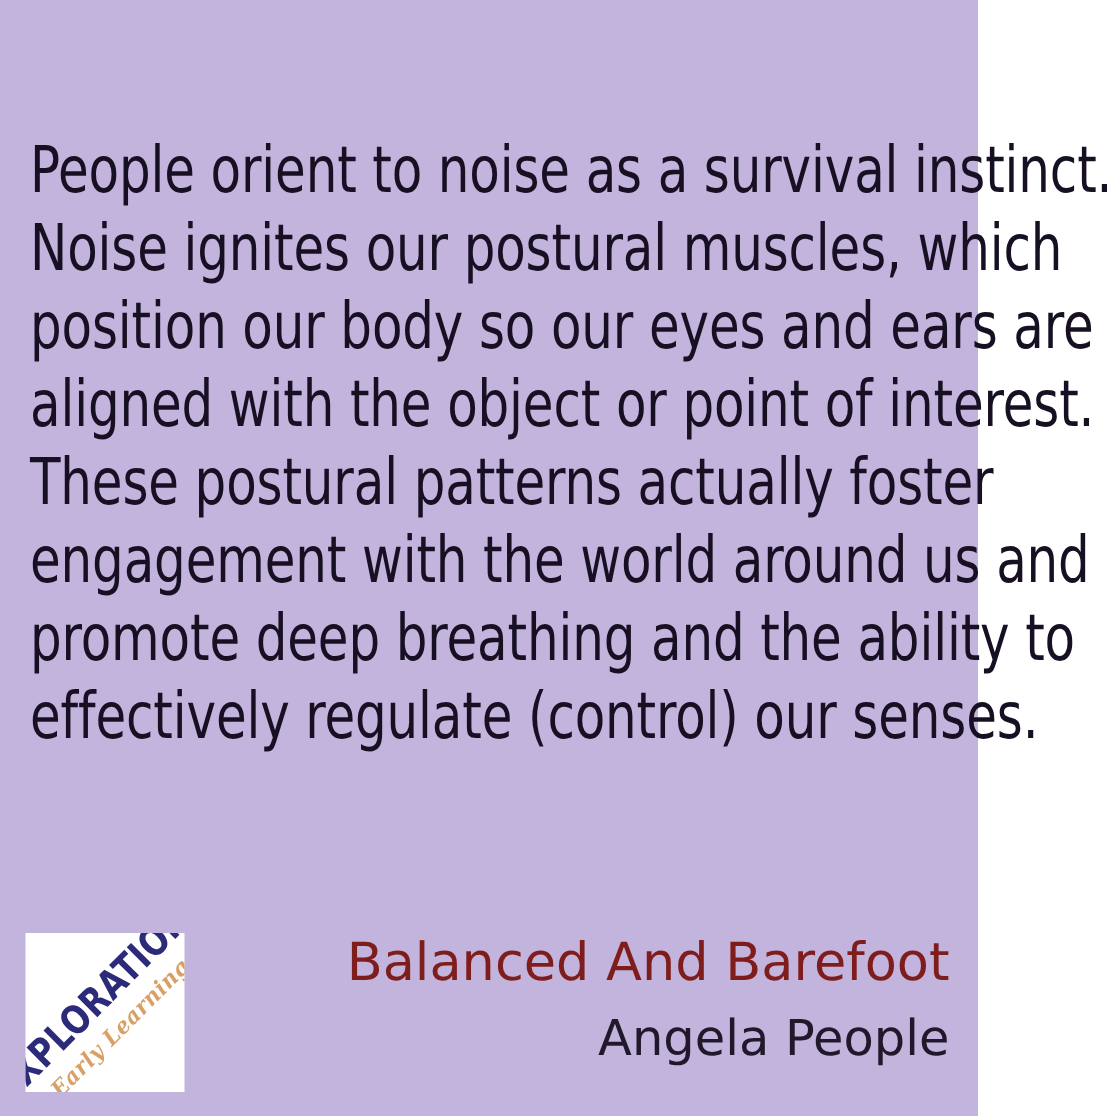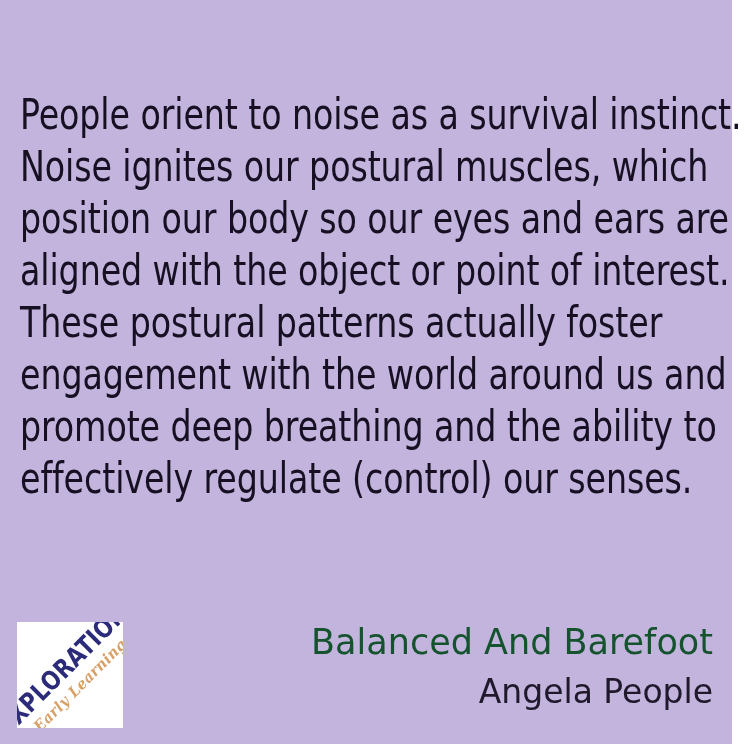--- a/index.html
+++ b/index.html
@@ -8,21 +8,21 @@
   }
   body {
     width: 744px;
     height: 744px;
     overflow: hidden;
     font-family: "Liberation Sans", sans-serif;
   }
 
   #quote-card {
     position: relative;
-    width: 732px;
+    width: 652px;
     height: 744px;
     background: #c2b4dd;
     box-sizing: border-box;
   }
 
   
   #quote-body {
     position: absolute;
     left: 20px;
     top: 88px;
@@ -84,21 +84,21 @@
   #attribution {
     position: absolute;
     right: 19px;
     top: 620px;
     text-align: right;
   }
   #source-title {
     font-family: "DejaVu Sans", "Liberation Sans", sans-serif;
     font-size: 35px;
     line-height: 44px;
-    color: #14532d;
+    color: #7f1d1d;
     white-space: nowrap;
   }
   #author-name {
     font-family: "DejaVu Sans", "Liberation Sans", sans-serif;
     font-size: 33px;
     line-height: 44px;
     color: #20192c;
     white-space: nowrap;
     margin-top: 6px;
   }

